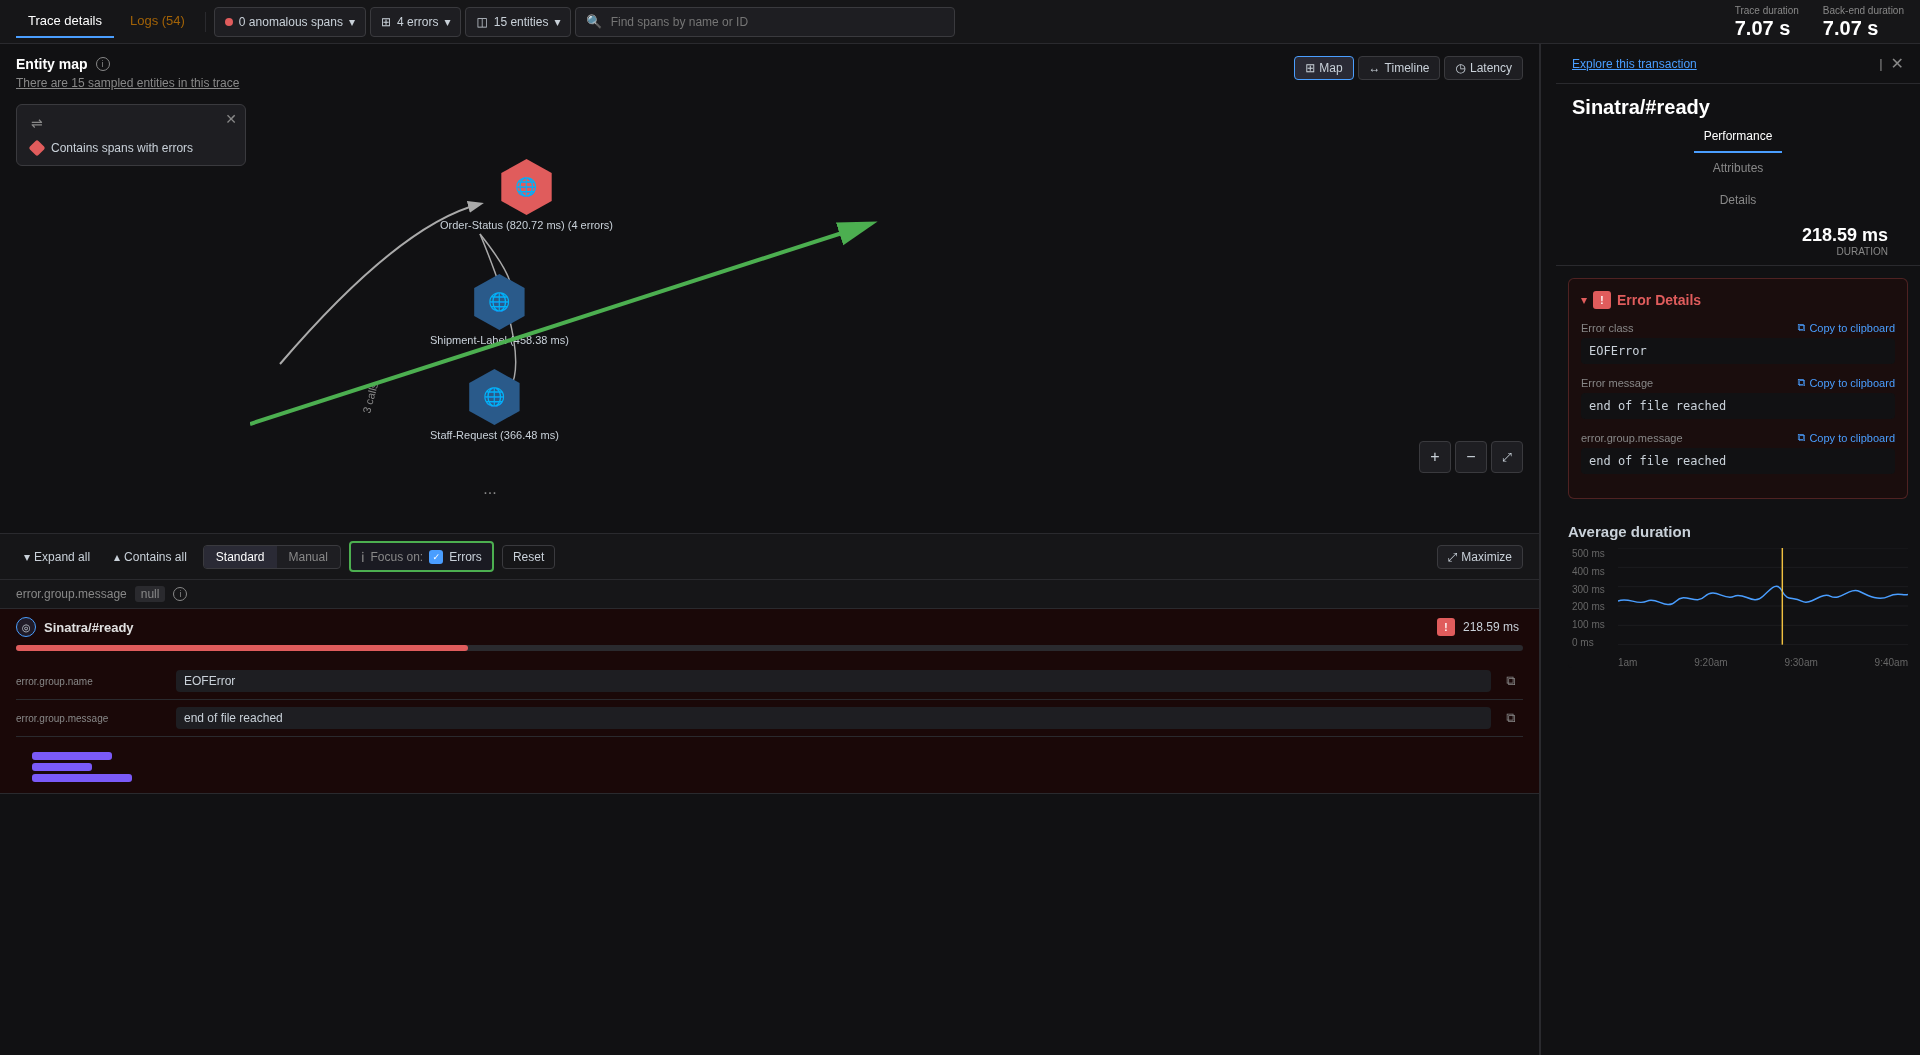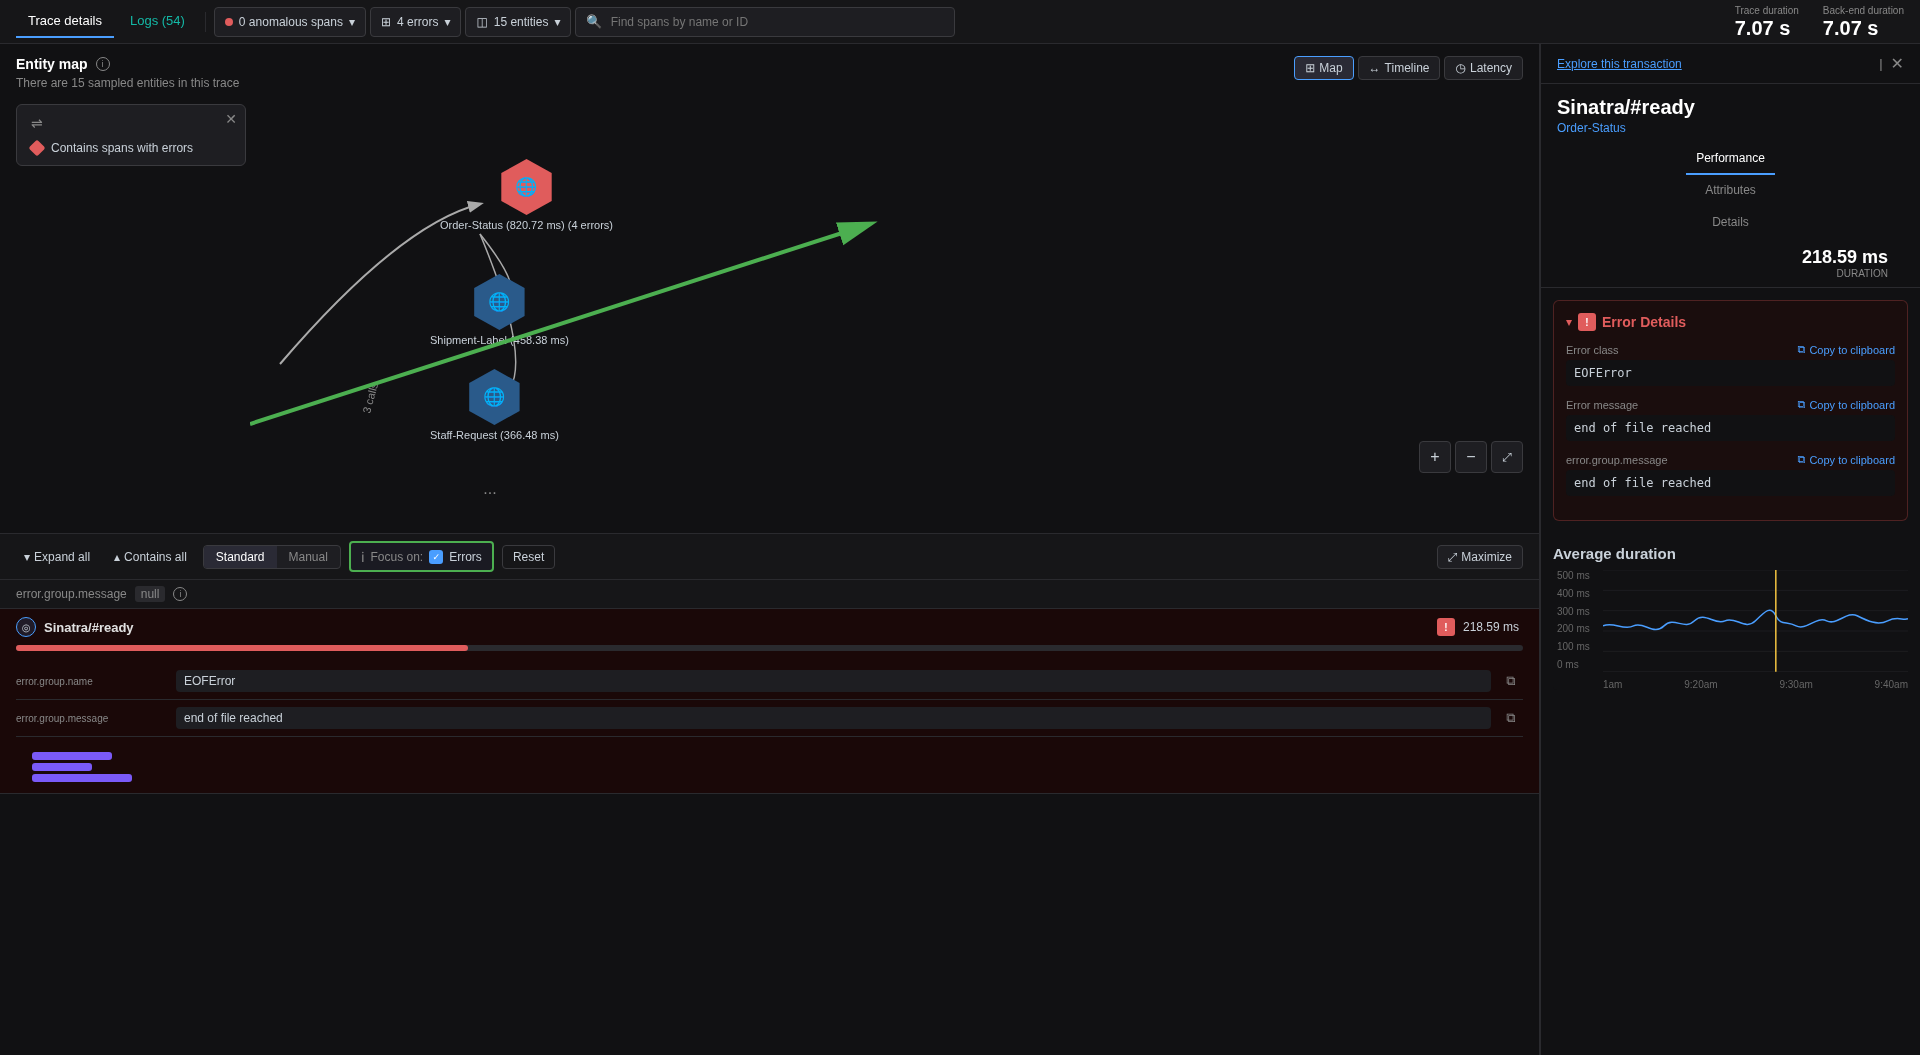--- a/index.html
+++ b/index.html
@@ -17,21 +17,21 @@
     .top-bar {
       display: flex;
       align-items: center;
       background: #161618;
       border-bottom: 1px solid #2a2a2e;
       padding: 0 16px;
       height: 44px;
       gap: 4px;
     }
     .tab {
-      color: #14b8a6;
+      color: #a16207;
       padding: 8px 12px;
       cursor: pointer;
       font-size: 13px;
       border-bottom: 2px solid transparent;
     }
     .tab.active {
       border-bottom: 2px solid #4a9eff;
       color: #fff;
     }
     .filter-btn {
@@ -121,20 +121,21 @@
     }
     .entity-map-header h3 {
       font-size: 14px;
       font-weight: 600;
       color: #fff;
     }
     .entity-map-subtitle {
       color: #888;
       font-size: 12px;
       padding: 0 16px 8px;
+      text-decoration: underline;
     }
     .map-controls {
       position: absolute;
       top: 12px;
       right: 16px;
       display: flex;
       gap: 4px;
     }
     .map-btn {
       display: flex;
@@ -451,20 +452,21 @@
     }
 
     
     .right-panel {
       width: 380px;
       background: #111113;
       display: flex;
       flex-direction: column;
       border-left: 1px solid #2a2a2e;
       overflow-y: auto;
+      padding-left: 15px;
     }
     .right-panel-header {
       display: flex;
       align-items: center;
       justify-content: space-between;
       padding: 10px 16px;
       border-bottom: 1px solid #2a2a2e;
     }
     .explore-link {
       color: #4a9eff;
@@ -868,21 +870,20 @@
 
     <div class="right-panel-header">
       <span class="explore-link">Explore this transaction</span>
       <div style="display:flex;align-items:center;gap:8px;">
         <span style="color:#888;">|</span>
         <span class="close-btn">✕</span>
       </div>
     </div>
 
     <div class="service-name">Sinatra/#ready</div>
-    <div class="service-sub">Order-Status</div>
 
     <div class="right-tabs-row">
       <div class="right-tab active">Performance</div>
       <div class="right-tab">Attributes</div>
       <div class="right-tab">Details</div>
       <div class="duration-badge">
         <span class="dur-val">218.59 ms</span>
         <span class="dur-label">DURATION</span>
       </div>
     </div>

